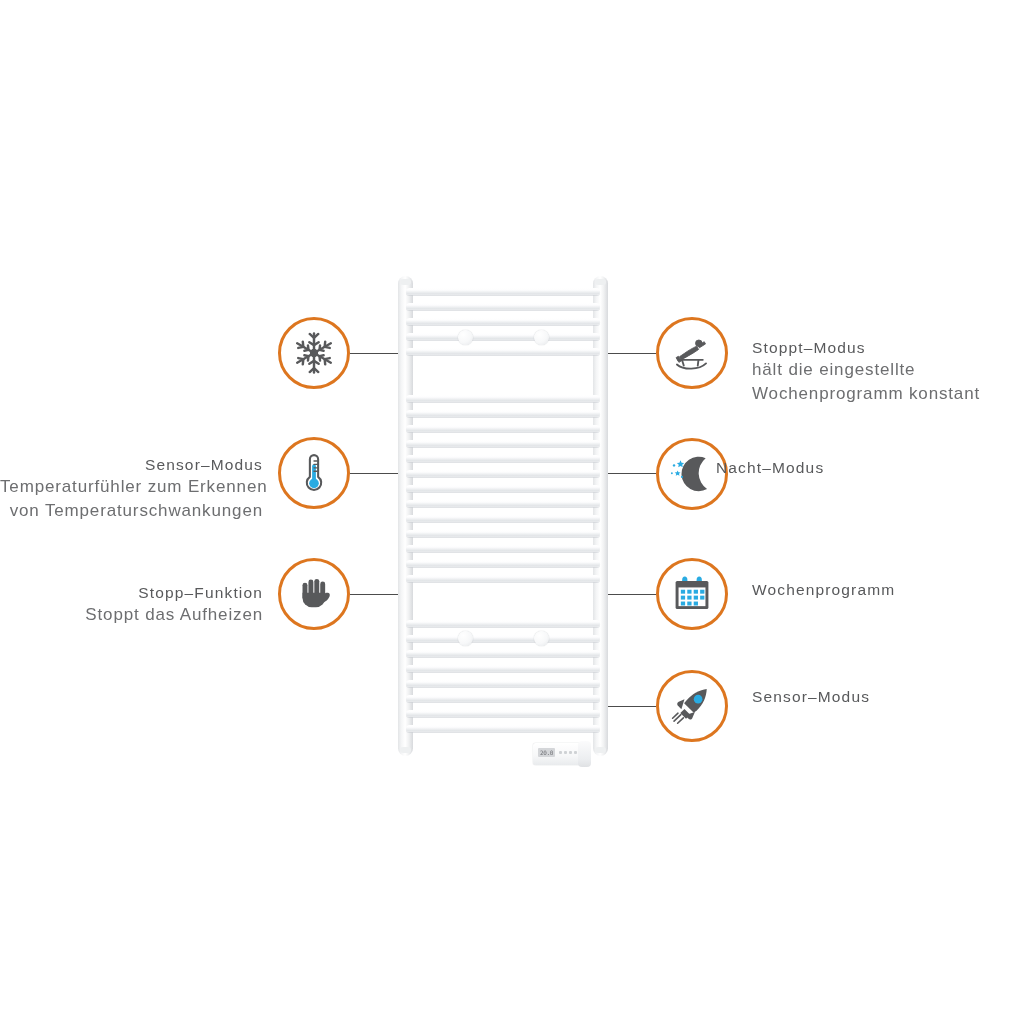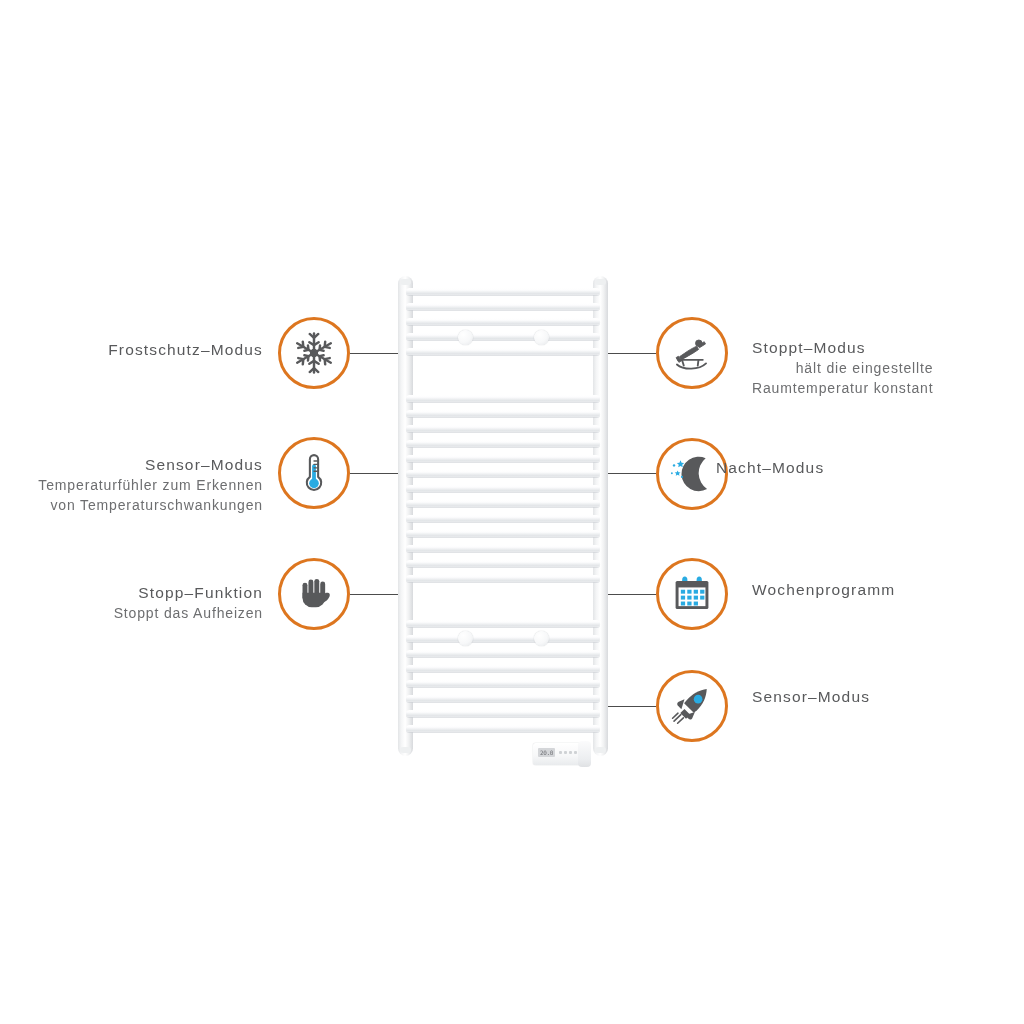--- a/index.html
+++ b/index.html
@@ -47,26 +47,25 @@
   }
   .label-block.right { text-align: left; }
   .label-block.left  { text-align: right; }
   .label-title {
     font-size: 15.5px;
     letter-spacing: 1.15px;
     font-weight: 400;
     color: #58595B;
   }
   .label-sub {
-    font-size: 14px;
+    font-size: 17px;
     letter-spacing: 0.85px;
     font-weight: 400;
     color: #6d6e70;
     margin-top: 1px;
-    text-align: right;
   }
 
   
   #radiator {
     position: absolute;
     left: 398px;
     top: 276px;
     width: 210px;
     height: 480px;
   }
@@ -374,39 +373,36 @@
         <circle cx="40.5" cy="22.5" r="6" fill="#29ABE2"></circle>
         <g stroke="#58595B" stroke-width="2.2" stroke-linecap="round">
           <line x1="16.5" y1="44" x2="7" y2="53"></line>
           <line x1="12.5" y1="42" x2="5" y2="49"></line>
           <line x1="20" y1="48.5" x2="12" y2="56"></line>
         </g>
       </svg>
     </span>
   </div>
 
-  <div class="label-block left" style="left:0px; top:340px; width:263px;">
-    <div class="label-title">Frostschutz–Modus</div>
-  </div>
 
   <div class="label-block left" style="left:0px; top:455px; width:263px;">
     <div class="label-title">Sensor–Modus</div>
     <div class="label-sub">Temperaturfühler zum Erkennen</div>
     <div class="label-sub">von Temperaturschwankungen</div>
   </div>
 
   <div class="label-block left" style="left:0px; top:583px; width:263px;">
     <div class="label-title">Stopp–Funktion</div>
     <div class="label-sub">Stoppt das Aufheizen</div>
   </div>
 
   <div class="label-block right" style="left:752px; top:338px;">
     <div class="label-title">Stoppt–Modus</div>
     <div class="label-sub">hält die eingestellte</div>
-    <div class="label-sub">Raumtemperatur konstant</div>
+    <div class="label-sub">Wochenprogramm konstant</div>
   </div>
 
   <div class="label-block right" style="left:716px; top:458px;">
     <div class="label-title">Nacht–Modus</div>
   </div>
 
   <div class="label-block right" style="left:752px; top:580px;">
     <div class="label-title">Wochenprogramm</div>
   </div>
 

